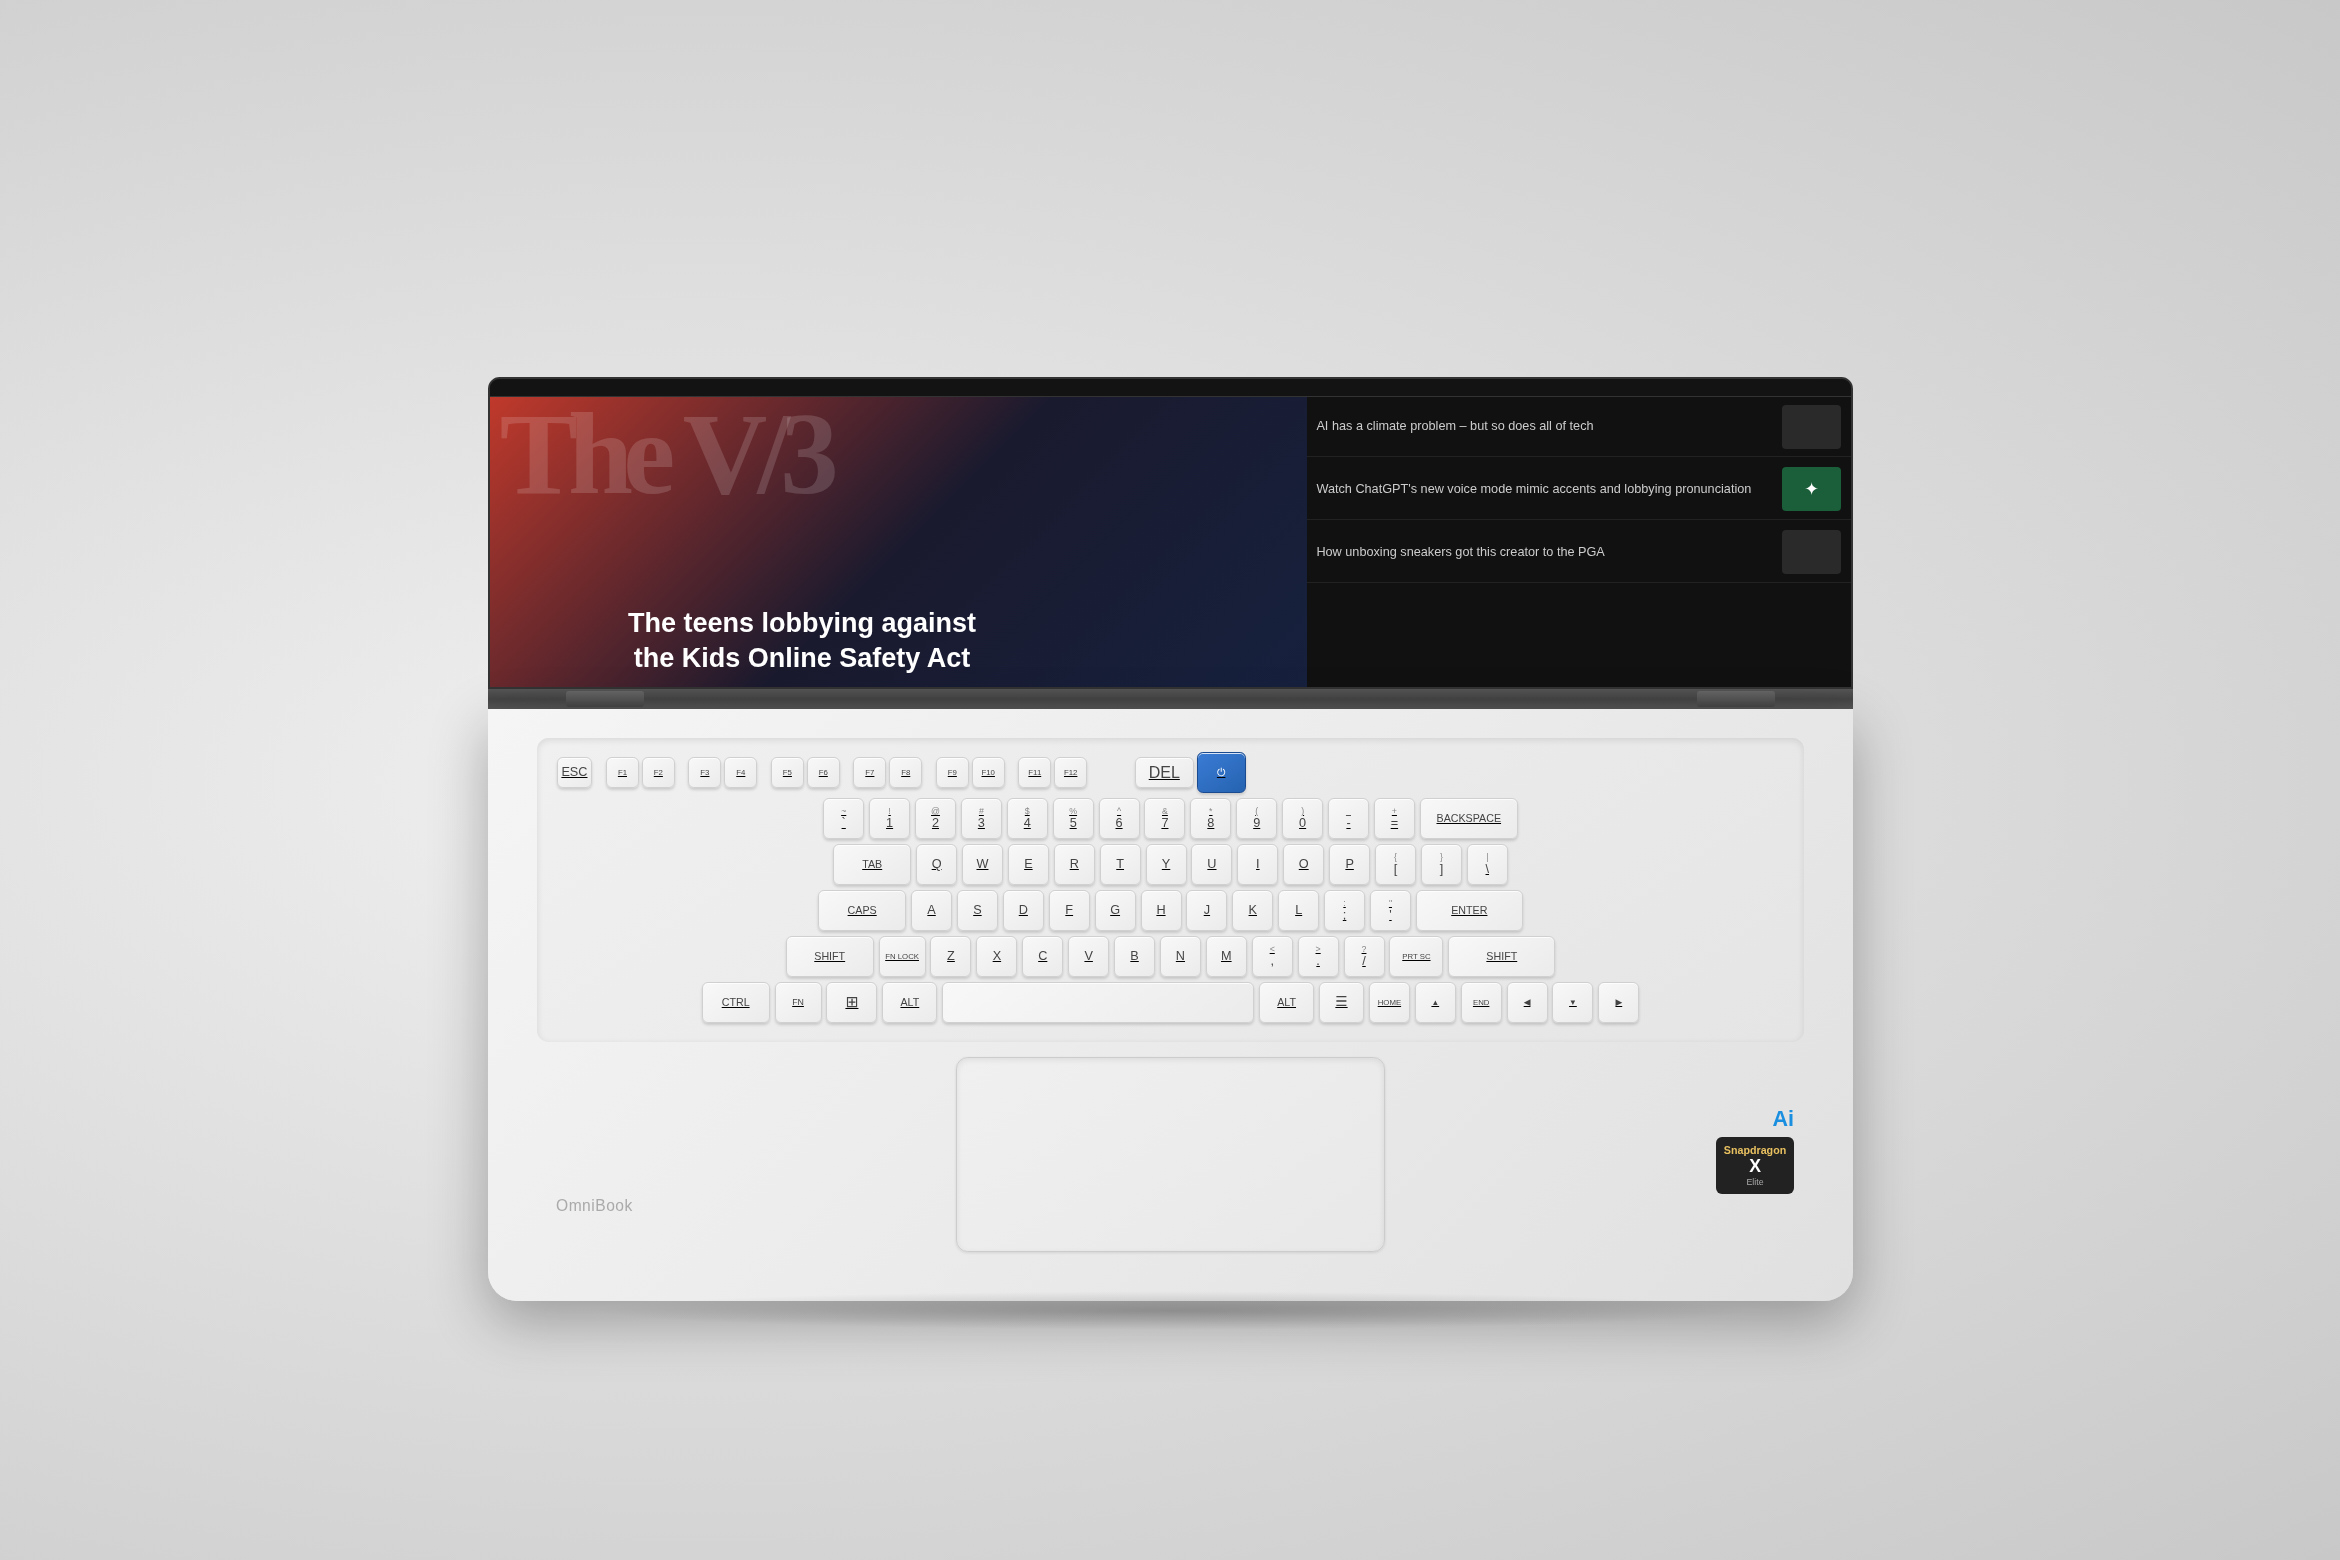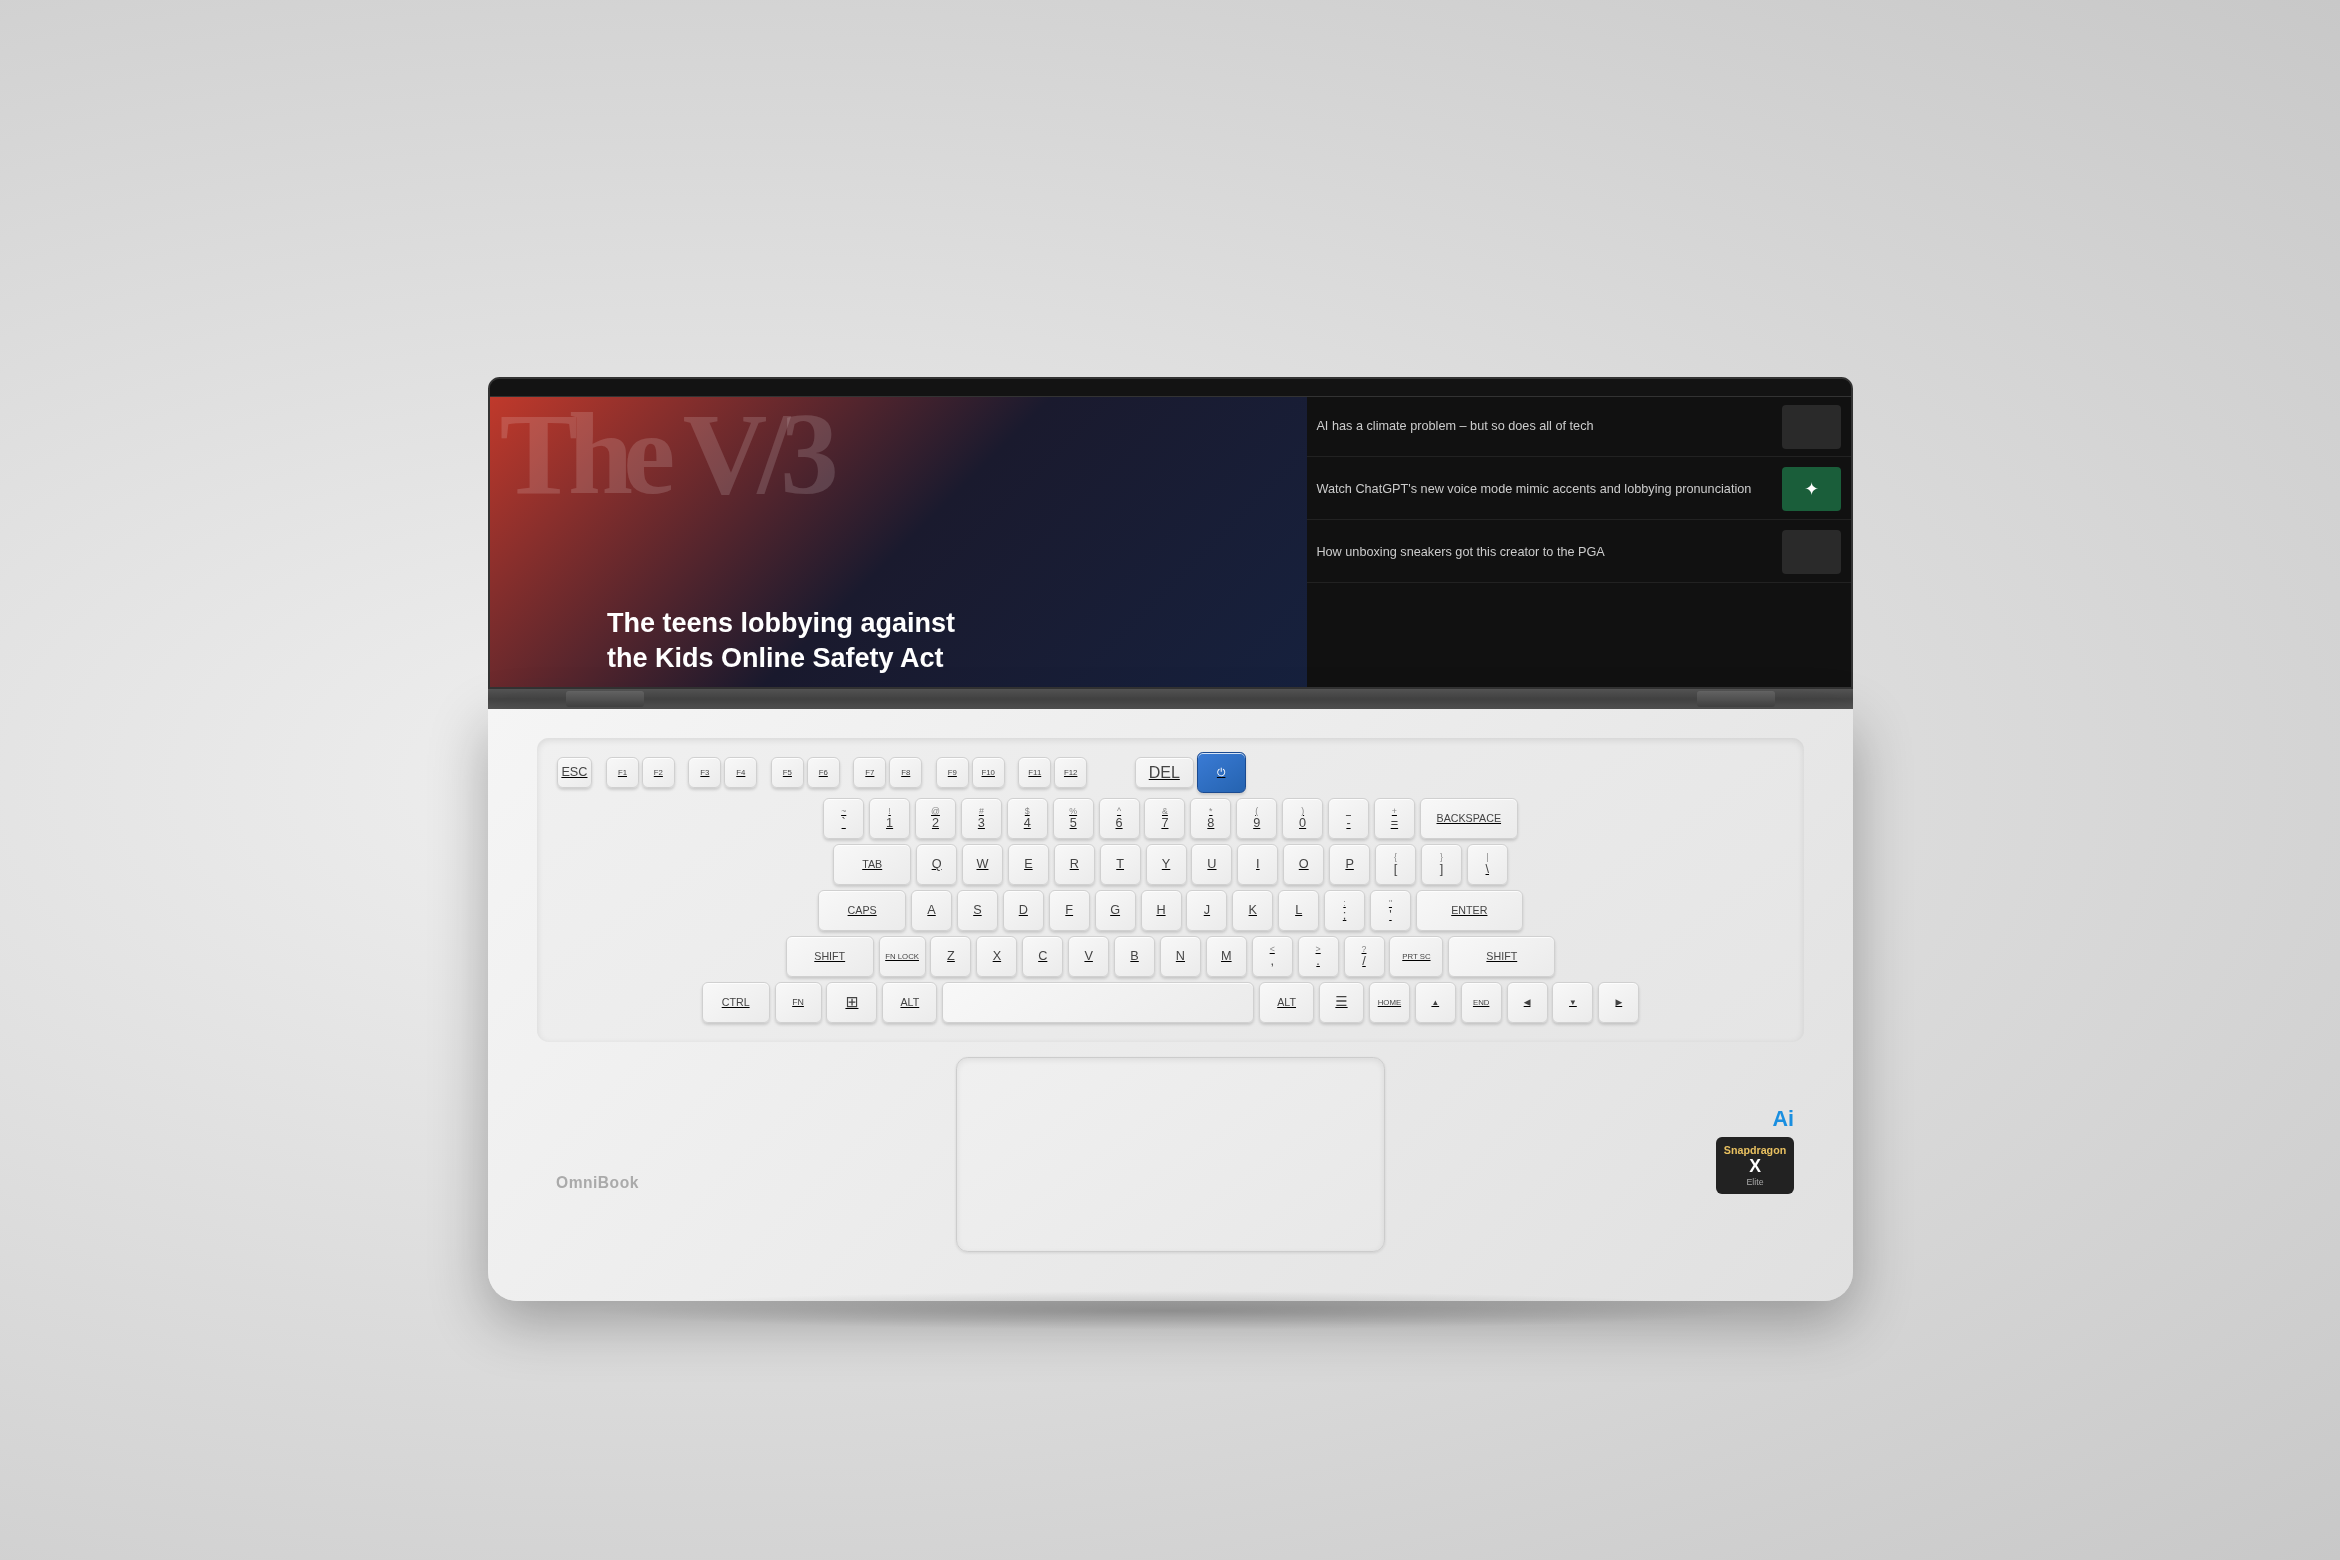--- a/index.html
+++ b/index.html
@@ -42,20 +42,21 @@
     }
 
     .screen-left {
       width: 60%;
       height: 100%;
       background: linear-gradient(135deg, #c0392b 0%, #1a1a2e 50%, #16213e 100%);
       position: relative;
       display: flex;
       align-items: flex-end;
       padding: 19.5px;
+      text-align: center;
     }
 
     .screen-left-logo {
       font-size: 117px;
       font-weight: 900;
       color: rgba(255,255,255,0.15);
       position: absolute;
       left: 9.8px;
       top: -9.8px;
       font-family: serif;
@@ -205,26 +206,26 @@
       background: linear-gradient(145deg, #3a7bd5, #2563b0);
       border-color: #1a4a90;
       color: white;
       min-width: 49px;
     }
     .key.ctrl-key { min-width: 68px; }
 
     
     .omnibook-label {
       position: absolute;
-      bottom: 109px;
+      bottom: 86px;
       left: 68px;
       font-family: sans-serif;
       font-size: 15.6px;
       color: #aaa;
-      font-weight: 700;
+      font-weight: 400;
       letter-spacing: 0.5px;
     }
 
     
     .ai-badge {
       position: absolute;
       bottom: 107px;
       right: 59px;
       display: flex;
       flex-direction: column;

